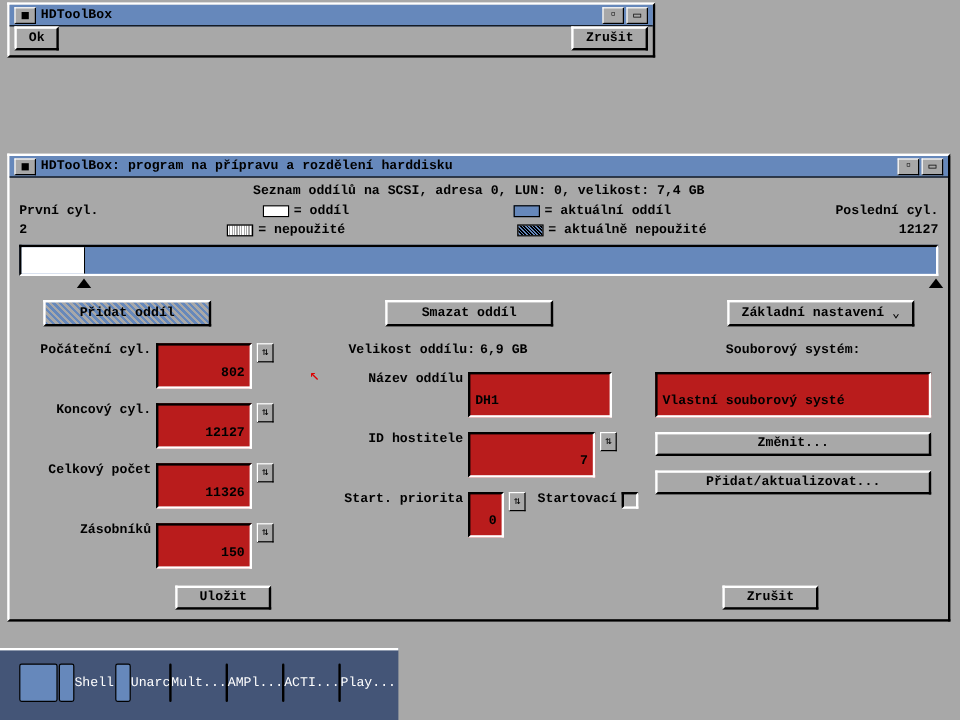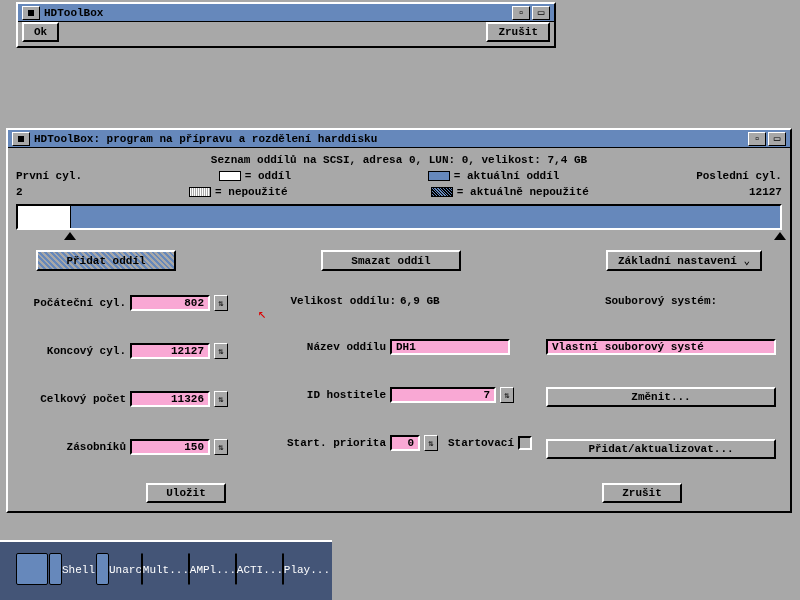--- a/index.html
+++ b/index.html
@@ -33,40 +33,40 @@
 .partition-bar { height: 26px; border: 2px solid; border-color: #000 #fff #fff #000; background: #6688bb; display: flex; margin: 4px 0; position: relative; }
 .part-seg { height: 100%; }
 .part-white { background: #fff; width: 7%; border-right: 1px solid #000; }
 .part-blue { background: #6688bb; flex: 1; }
 .slider-track { height: 10px; position: relative; margin-bottom: 6px; }
 .slider-mark { position: absolute; width: 0; height: 0; border-left: 6px solid transparent; border-right: 6px solid transparent; border-bottom: 8px solid #000; top: -2px; }
 
 .button-row { display: flex; gap: 30px; justify-content: space-between; margin: 4px 0 8px; padding: 0 20px; }
 
 .form-area { display: grid; grid-template-columns: 250px 260px 230px; gap: 2px 10px; }
-.form-row { display: flex; align-items: center; gap: 4px; margin: 16px 0; }
+.form-row { display: flex; align-items: flex-start; gap: 4px; margin: 6px 0; }
 .form-label { text-align: right; font-weight: bold; }
-.form-input { background: #f9a8d4; border: 2px solid; border-color: #000 #fff #fff #000; padding: 0 4px; height: 16px; font-weight: bold; text-align: right; }
+.form-input { background: #b91c1c; border: 2px solid; border-color: #000 #fff #fff #000; padding: 17px 4px; height: 16px; font-weight: bold; text-align: right; }
 .form-input-left { text-align: left; }
 .stepper { width: 14px; height: 16px; border: 1px solid; border-color: #fff #000 #000 #fff; display: inline-flex; align-items: center; justify-content: center; font-size: 9px; background: #a8a8a8; }
 .checkbox { width: 14px; height: 14px; border: 2px solid; border-color: #000 #fff #fff #000; background: #a8a8a8; }
 
 .col { display: flex; flex-direction: column; }
 
 .bottom-buttons { display: flex; justify-content: space-between; margin-top: 8px; padding: 0 100px 0 130px; }
 
 .taskbar { position: absolute; bottom: 0; left: 0; display: flex; background: #445577; border-top: 2px solid #fff; height: 60px; padding: 2px; gap: 1px; }
 .task-item { width: 46px; display: flex; align-items: center; justify-content: flex-end; color: #fff; font-size: 9px; padding-bottom: 2px; }
 .task-icon { width: 32px; height: 32px; background: #6688bb; border: 1px solid #000; margin-bottom: 2px; border-radius: 2px; }
 .cursor { position: absolute; left: 258px; top: 305px; color: #d00; font-size: 14px; pointer-events: none; }
 </style>
 </head>
 <body>
 
-<div class="window" style="left:16px; top:2px; width:540px;">
+<div class="window" style="left:6px; top:2px; width:540px;">
   <div class="titlebar">
     <span class="close-gadget"></span>
     <span class="titlebar-text">HDToolBox</span>
     <span class="titlebar-btn">▫</span>
     <span class="titlebar-btn">▭</span>
   </div>
   <div class="dialog-buttons">
     <span class="btn">Ok</span>
     <span class="btn">Zrušit</span>
   </div>

